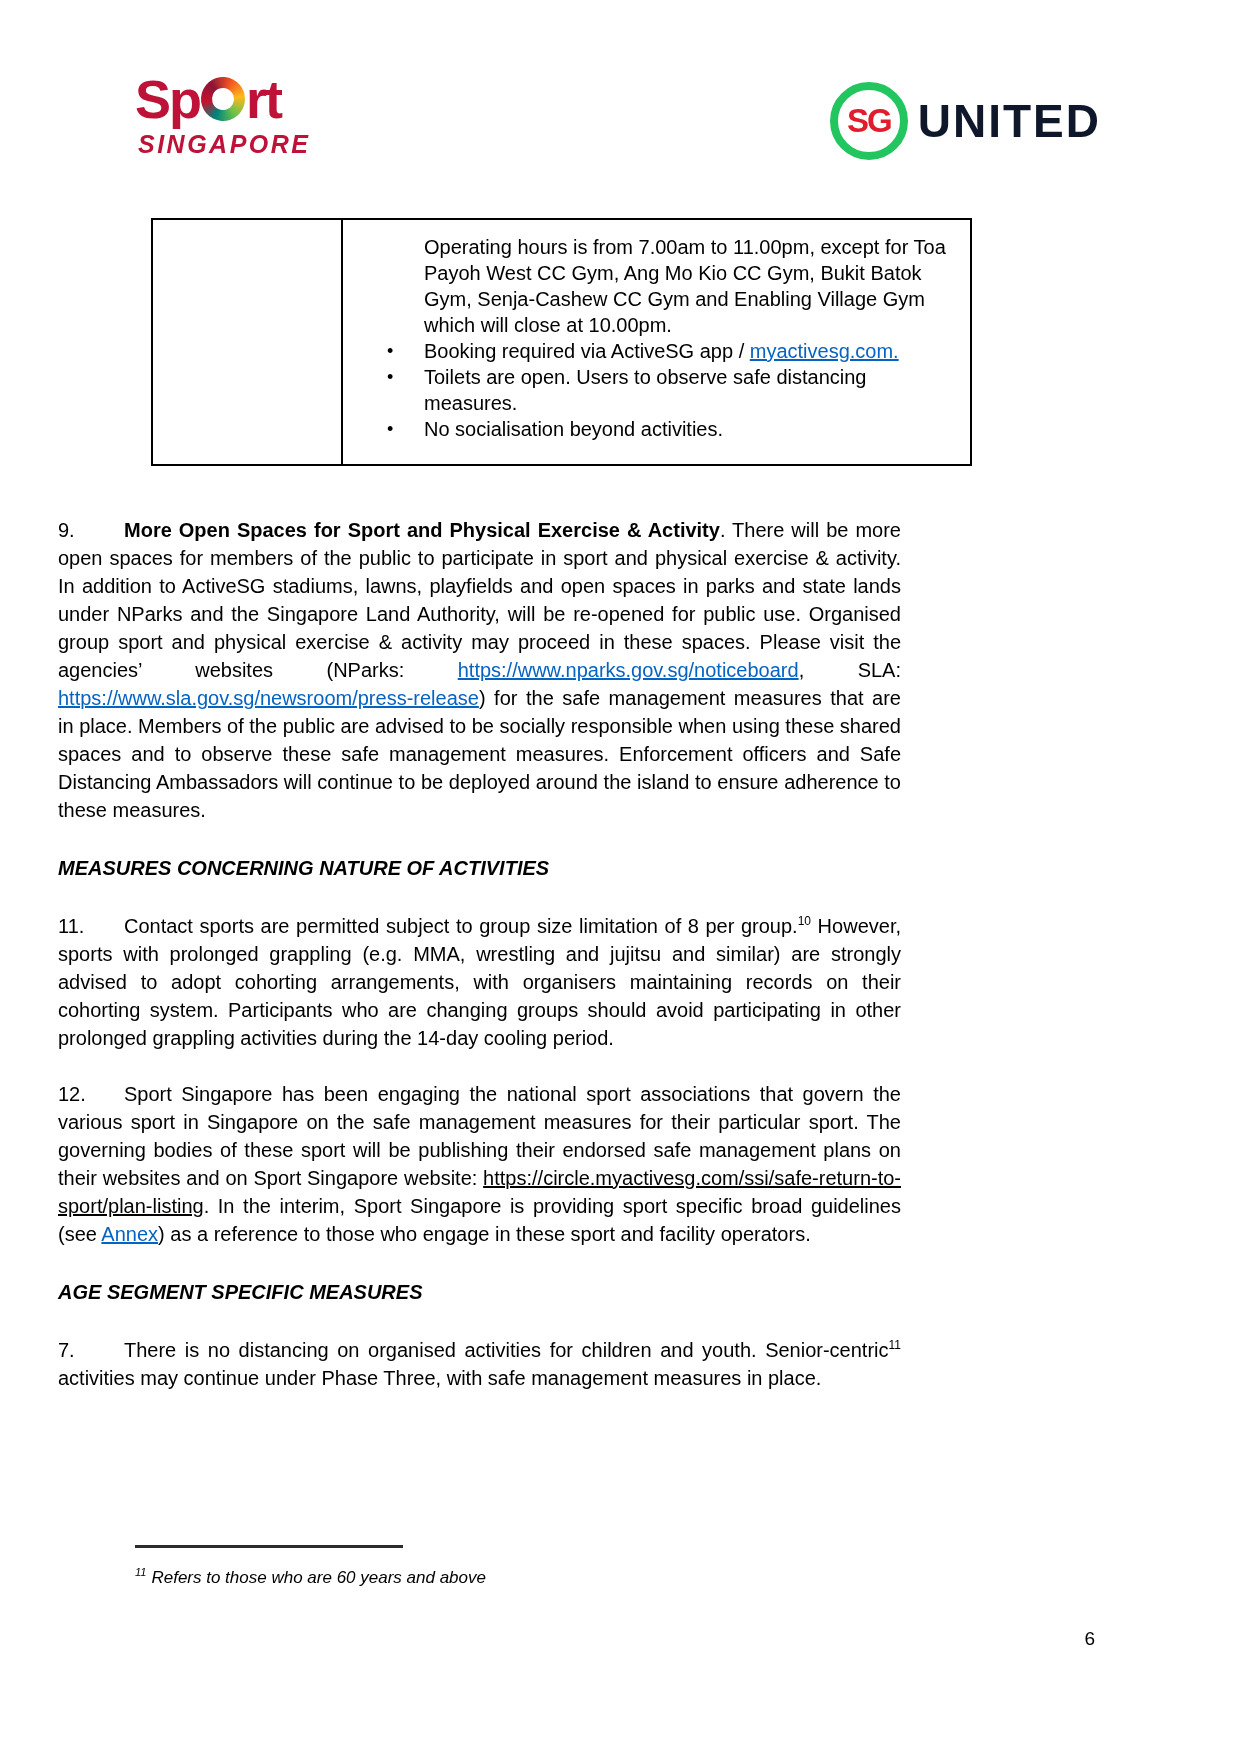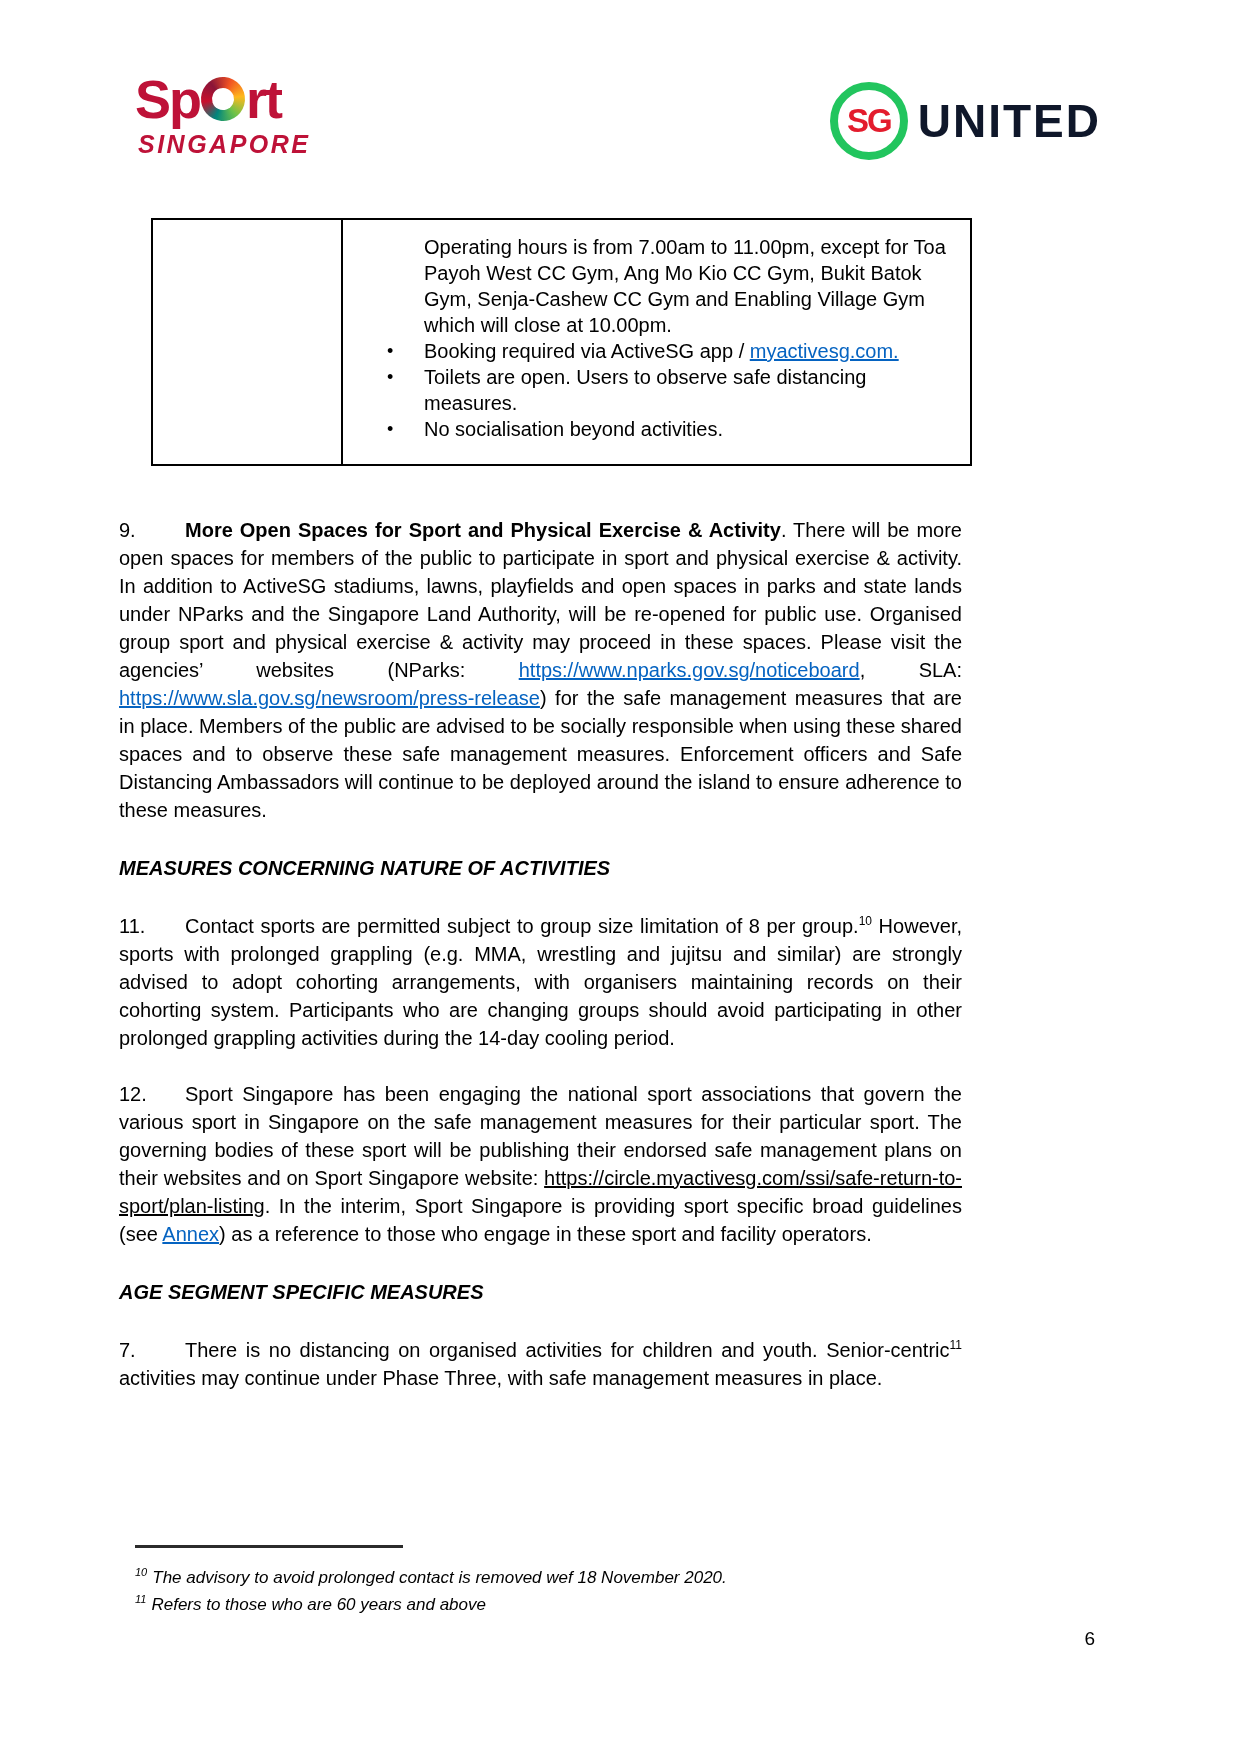--- a/index.html
+++ b/index.html
@@ -38,21 +38,21 @@
   .sgu-text{font-size:46px;font-weight:800;color:#0f172a;letter-spacing:2px;margin-left:10px;}
   
   .info-table{border-collapse:collapse;margin:58px 0 0 151px;width:821px;table-layout:fixed;}
   .info-table td{border:2px solid #000;vertical-align:top;}
   .col-left{width:186px;}
   .col-right{padding:14px 12px 22px 44px;font-size:20px;line-height:26px;}
   .tbl-item{display:flex;}
   .blt{width:37px;flex:none;font-size:18px;}
   .itxt{flex:1;}
   
-  .content{width:843px;margin-left:119px;font-size:20px;line-height:28px;text-align:justify;}
+  .content{width:843px;margin-left:58px;font-size:20px;line-height:28px;text-align:justify;}
   .para{margin:0 0 28px 0;}
   .para.first{margin-top:50px;}
   .section-heading{
     font-size:20px;font-weight:bold;font-style:italic;
     margin:30px 0 30px 0;text-align:left;
   }
   .pnum{display:inline-block;min-width:66px;}
   sup{font-size:12px;line-height:0;vertical-align:super;}
   .lnk{color:#0563c1;text-decoration:underline;cursor:pointer;}
   .lnk-black{color:#000;}
@@ -123,23 +123,20 @@
     <p class="para"><span class="pnum">12.</span><span>Sport Singapore has been engaging the national sport associations that govern the various sport in Singapore on the safe management measures for their particular sport.  The governing bodies of these sport will be publishing their endorsed safe management plans on their websites and on Sport Singapore website: </span><a href="#" class="lnk lnk-black">https://circle.myactivesg.com/ssi/safe-return-to-sport/plan-listing</a><span>. In the interim, Sport Singapore is providing sport specific broad guidelines (see </span><a href="#" class="lnk">Annex</a><span>) as a reference to those who engage in these sport and facility operators.</span></p>
 
     <h2 class="section-heading">AGE SEGMENT SPECIFIC MEASURES</h2>
 
     <p class="para"><span class="pnum">7.</span><span>There is no distancing on organised activities for children and youth. Senior-centric</span><sup>11</sup><span> activities may continue under Phase Three, with safe management measures in place.</span></p>
   </div>
 
   <div class="footnotes">
     <div class="fn-rule"></div>
     <div class="footnote">
-      <sup>10</sup><span>The advisory to avoid prolonged contact is removed wef 18 November 2020.</span>
-    </div>
-    <div class="footnote">
       <sup>11</sup><span>Refers to those who are 60 years and above</span>
     </div>
   </div>
 
   <div class="page-num">6</div>
   <div class="issued">Issued: 24 December 2020</div>
 
 </div>
 
 </body></html>

